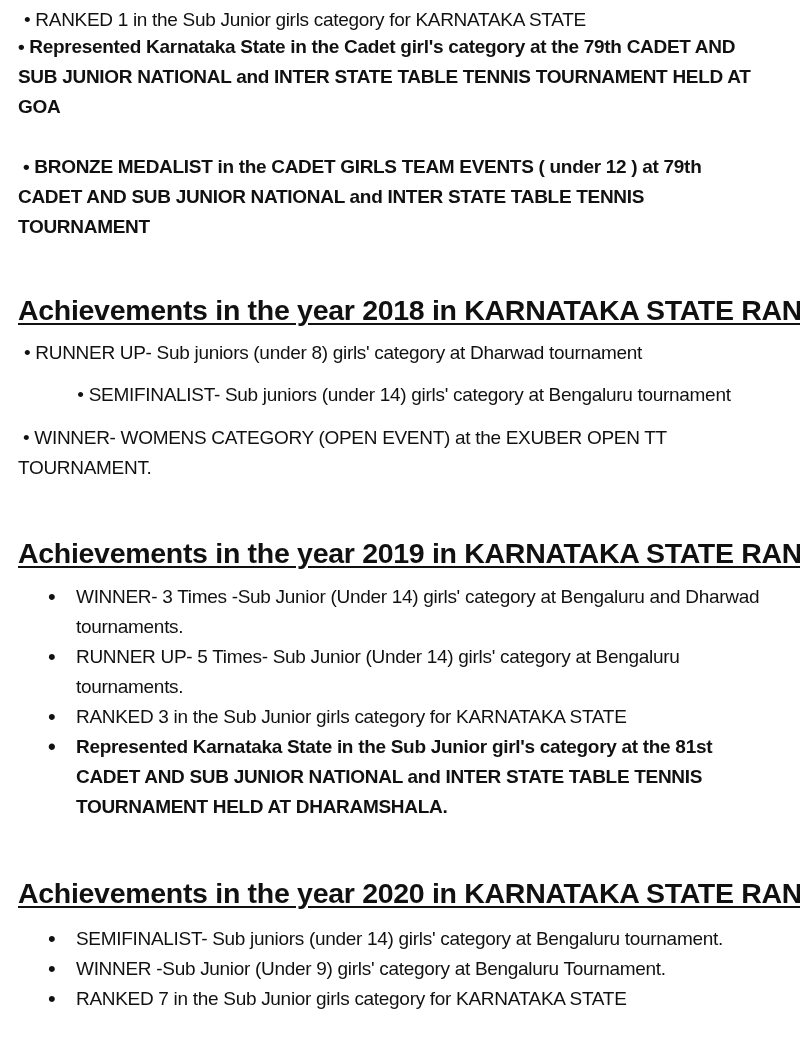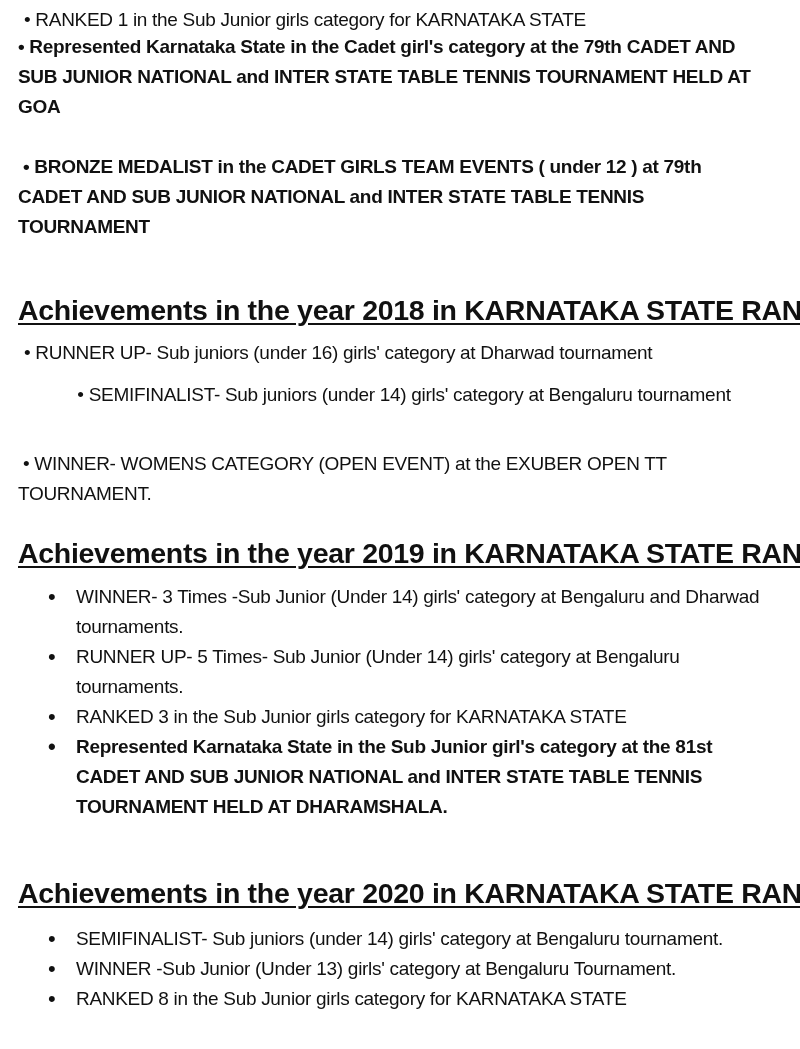--- a/index.html
+++ b/index.html
@@ -72,27 +72,27 @@
 
   <p class="para bold" style="position:absolute; top:152px; left:0; width:725px;">
     &nbsp;<span>•</span>
     <span>BRONZE MEDALIST in the CADET GIRLS TEAM EVENTS ( under 12 ) at 79th CADET AND SUB JUNIOR NATIONAL and INTER STATE TABLE TENNIS TOURNAMENT</span>
   </p>
 
   <h2 class="heading" style="position:absolute; top:295px; left:0;">Achievements in the year 2018 in KARNATAKA STATE RANKING TOURNAMENTS</h2>
 
   <p class="para normal" style="position:absolute; top:338px; left:6px; width:760px;">
     <span>•</span>
-    <span>RUNNER UP- Sub juniors (under 16) girls' category at Dharwad tournament</span>
+    <span>RUNNER UP- Sub juniors (under 8) girls' category at Dharwad tournament</span>
   </p>
   <p class="para normal" style="position:absolute; top:380px; left:6px; width:760px;text-align:center;">
     <span>•</span>
     <span>SEMIFINALIST- Sub juniors (under 14) girls' category at Bengaluru tournament</span>
   </p>
-  <p class="para normal" style="position:absolute; top:423px; left:0; width:700px;margin-top:26px;">
+  <p class="para normal" style="position:absolute; top:423px; left:0; width:700px;">
     &nbsp;<span>•</span>
     <span>WINNER- WOMENS CATEGORY (OPEN EVENT) at the EXUBER OPEN TT TOURNAMENT.</span>
   </p>
 
   <h2 class="heading" style="position:absolute; top:538px; left:0;">Achievements in the year 2019 in KARNATAKA STATE RANKING TOURNAMENTS</h2>
 
   <ul class="bullets" style="position:absolute; top:582px; left:0; width:760px;">
     <li>
       <span class="dot">•</span>
       <span>WINNER- 3 Times -Sub Junior (Under 14) girls' category at Bengaluru and Dharwad tournaments.</span>
@@ -113,21 +113,21 @@
 
   <h2 class="heading" style="position:absolute; top:878px; left:0;">Achievements in the year 2020 in KARNATAKA STATE RANKING TOURNAMENTS</h2>
 
   <ul class="bullets" style="position:absolute; top:924px; left:0; width:720px;">
     <li>
       <span class="dot">•</span>
       <span>SEMIFINALIST- Sub juniors (under 14) girls' category at Bengaluru tournament.</span>
     </li>
     <li style="white-space:nowrap;">
       <span class="dot">•</span>
-      <span>WINNER -Sub Junior (Under 13) girls' category at Bengaluru Tournament.</span>
+      <span>WINNER -Sub Junior (Under 9) girls' category at Bengaluru Tournament.</span>
     </li>
     <li>
       <span class="dot">•</span>
-      <span>RANKED 8 in the Sub Junior girls category for KARNATAKA STATE</span>
+      <span>RANKED 7 in the Sub Junior girls category for KARNATAKA STATE</span>
     </li>
   </ul>
 
 </div>
 
 </body></html>

